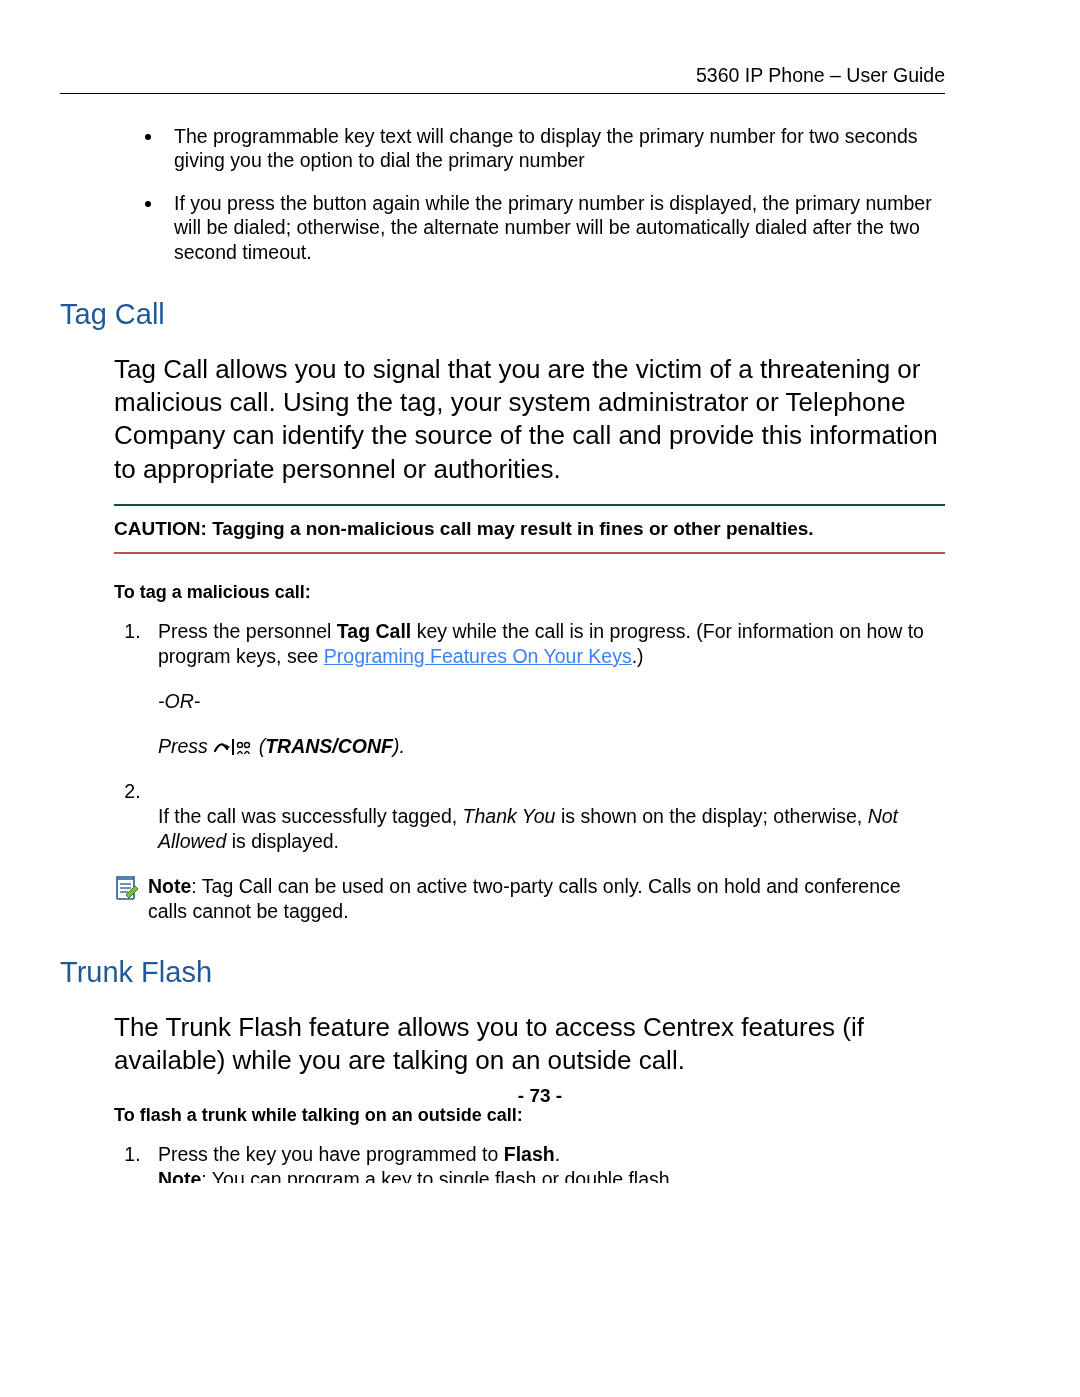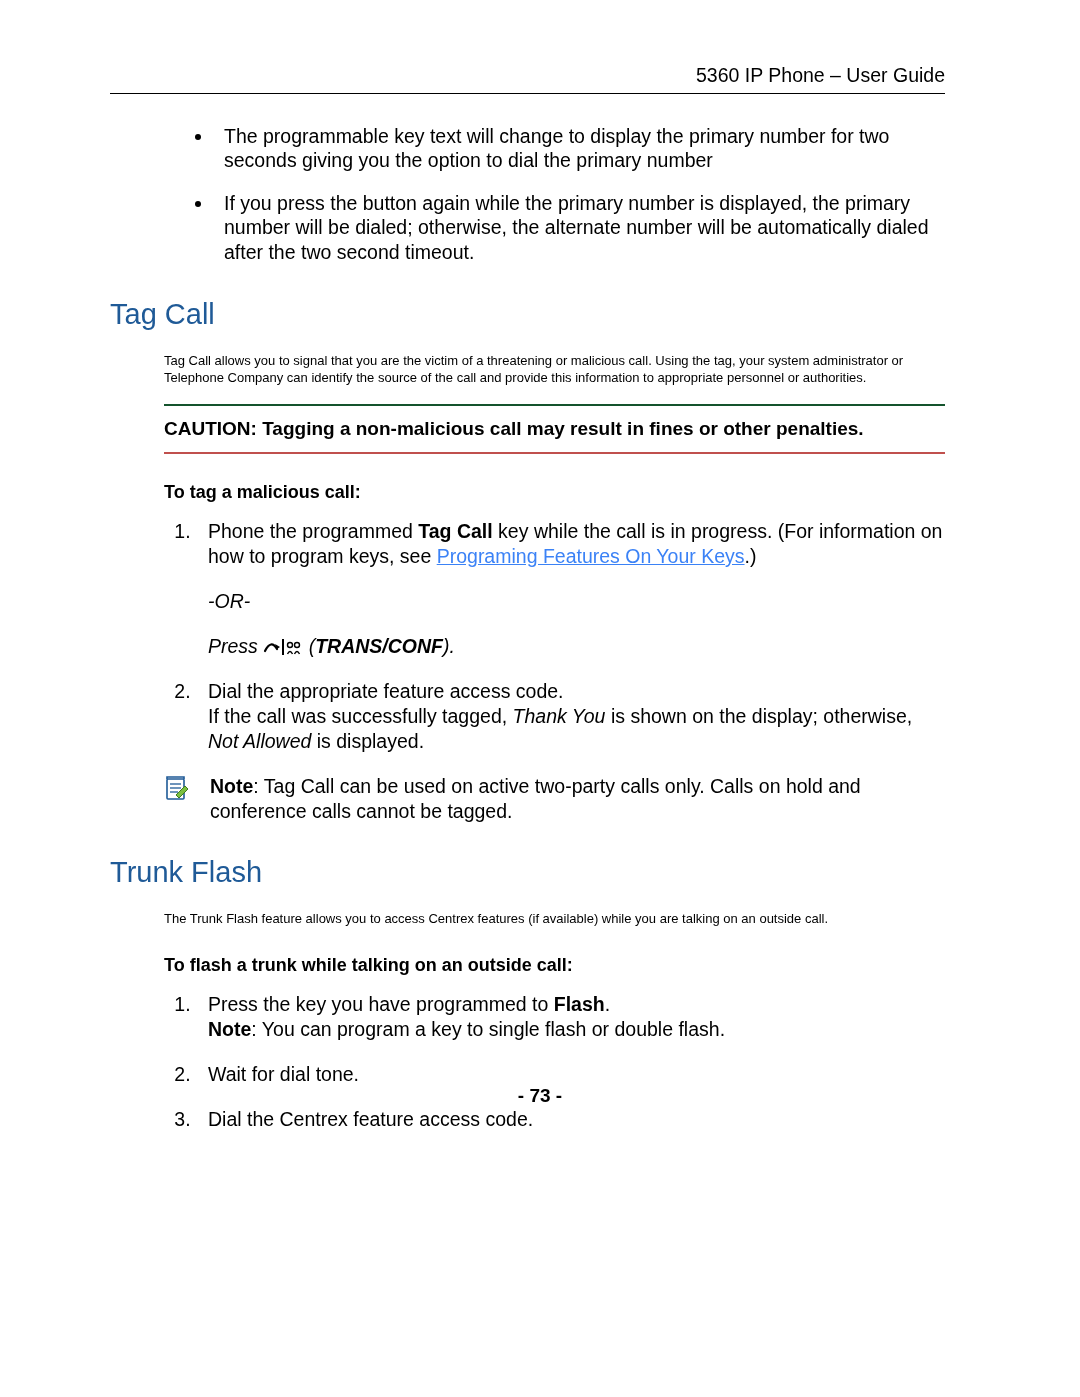--- a/index.html
+++ b/index.html
@@ -7,21 +7,21 @@
     padding: 0;
     background: #fff;
     font-family: Arial, Helvetica, sans-serif;
     color: #000;
   }
   .page {
     width: 1080px;
     height: 1183px;
     position: relative;
     box-sizing: border-box;
-    padding: 64px 135px 0 110px;
+    padding: 64px 135px 0 60px;
   }
   .header-line {
     border-bottom: 1.5px solid #000;
     padding-bottom: 6px;
     text-align: right;
     font-size: 19.5px;
     margin-bottom: 30px;
   }
   .content-block {
     margin-left: 54px;
@@ -38,21 +38,21 @@
     padding-left: 10px;
   }
   h2.section {
     font-family: Arial, Helvetica, sans-serif;
     font-weight: 400;
     color: #1F5A97;
     font-size: 29px;
     margin: 32px 0 22px 0;
   }
   p.body {
-    font-size: 13px;
+    font-size: 26px;
     line-height: 1.28;
     margin: 0 0 18px 0;
   }
   .caution-block {
     border-top: 2px solid #14532d;
     border-bottom: 2px solid #C0504D;
     padding: 12px 0;
     margin: 8px 0 24px 0;
   }
   .caution-text {
@@ -82,21 +82,21 @@
     font-style: italic;
   }
   .link {
     color: #3b82f6;
     text-decoration: underline;
   }
   .italic { font-style: italic; }
   .note-row {
     display: flex;
     align-items: flex-start;
-    gap: 20px;
+    gap: 8px;
     margin-top: 4px;
     margin-bottom: 30px;
   }
   .note-icon {
     width: 26px;
     height: 26px;
     flex: 0 0 26px;
     margin-top: 2px;
   }
   .note-text {
@@ -141,21 +141,21 @@
     <p class="body">Tag Call allows you to signal that you are the victim of a threatening or malicious call. Using the tag, your system administrator or Telephone Company can identify the source of the call and provide this information to appropriate personnel or authorities.</p>
 
     <div class="caution-block">
       <p class="caution-text">CAUTION: Tagging a non-malicious call may result in fines or other penalties.</p>
     </div>
 
     <p class="subhead">To tag a malicious call:</p>
 
     <ol class="steps">
       <li>
-        <span>Phone the programmed </span><b>Tag Call</b><span> key while the call is in progress. (For information on how to program keys, see </span><span class="link">Programing Features On Your Keys</span><span>.)</span>
+        <span>Press the personnel </span><b>Tag Call</b><span> key while the call is in progress. (For information on how to program keys, see </span><span class="link">Programing Features On Your Keys</span><span>.)</span>
 
         <div class="sub">-OR-</div>
 
         <div class="sub">
           <span>Press </span>
           <span class="trans-icon">
             <svg viewBox="0 0 40 20" width="40" height="20">
               <path d="M2 14 Q 8 2 14 12" stroke="#000" stroke-width="2.2" fill="none" stroke-linecap="round"></path>
               <polygon points="14,12 12,7 17,10" fill="#000"></polygon>
               <line x1="20" y1="2" x2="20" y2="18" stroke="#000" stroke-width="2"></line>
@@ -164,21 +164,21 @@
                 <path d="M24.5 17 Q27 12 29.5 17"></path>
                 <circle cx="34" cy="8" r="2.5"></circle>
                 <path d="M31.5 17 Q34 12 36.5 17"></path>
               </g>
             </svg>
           </span>
           <span> (</span><b>TRANS/CONF</b><span>).</span>
         </div>
       </li>
       <li>
-        <span>Dial the appropriate feature access code.</span><br>
+        <br>
         <span>If the call was successfully tagged, </span><span class="italic">Thank You</span><span> is shown on the display; otherwise, </span><span class="italic">Not Allowed</span><span> is displayed.</span>
       </li>
     </ol>
 
     <div class="note-row">
       <span class="note-icon">
         <svg viewBox="0 0 26 26" width="26" height="26">
           <rect x="3" y="3" width="17" height="20" rx="1" fill="#fff" stroke="#1F5A97" stroke-width="1.6"></rect>
           <path d="M3 3 L3 1 L20 1 L20 3" stroke="#1F5A97" stroke-width="1.6" fill="none"></path>
           <line x1="6" y1="8" x2="17" y2="8" stroke="#1F5A97" stroke-width="1.3"></line>

